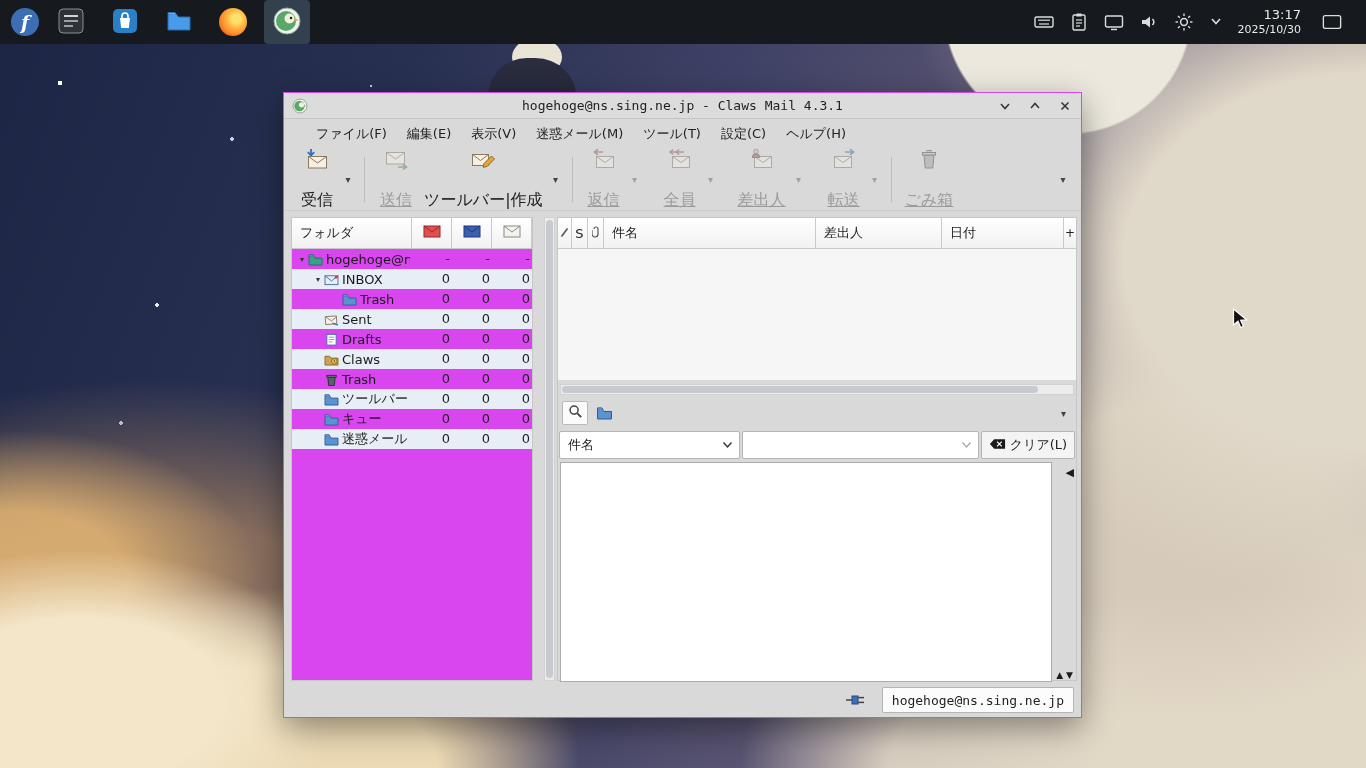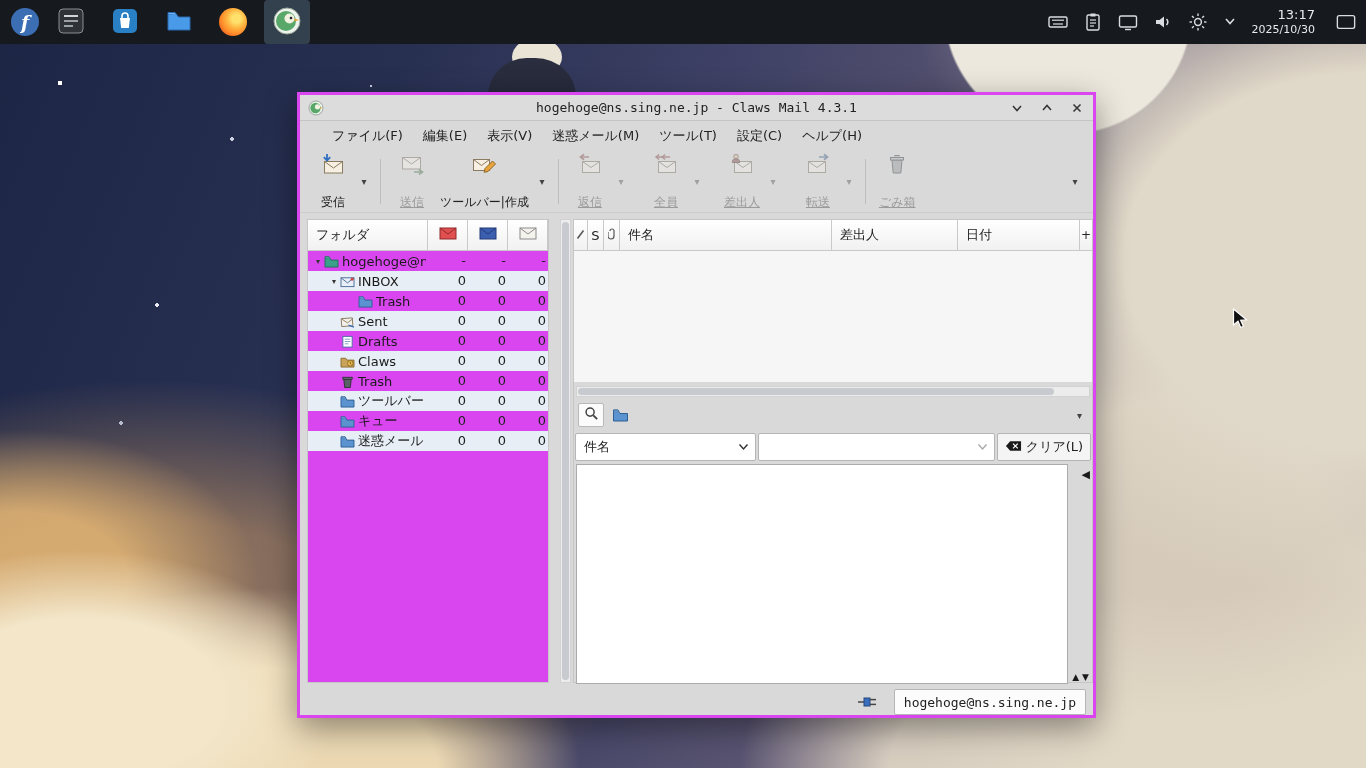--- a/index.html
+++ b/index.html
@@ -33,46 +33,46 @@
   
   .taskbar{position:absolute;left:0;top:0;width:1366px;height:44px;background:#16191d;display:flex;align-items:center;z-index:50;}
   .tb-left{display:flex;align-items:center;height:100%;}
   .tb-app{height:44px;width:46px;display:flex;align-items:center;justify-content:center;background:none;border:none;cursor:pointer;}
   .tb-app.first{margin-left:2px;}
   .tb-app.gap{margin-left:8px;}
   .tb-app.active{background:rgba(130,170,210,.28);border-radius:4px;}
   .fedora-icon{width:28px;height:28px;border-radius:50%;background:#3c6eb4;color:#fff;font-weight:bold;font-size:19px;
      display:flex;align-items:center;justify-content:center;font-family:"DejaVu Serif",serif;font-style:italic;}
   .ff-icon{width:28px;height:28px;border-radius:50%;background:radial-gradient(circle at 62% 38%,#ffe06a 0 18%,#ffb23e 40%,#ff8b2a 62%,#e0551f 85%);}
-  .tb-right{margin-left:auto;display:flex;align-items:center;gap:15px;padding-right:10px;height:100%;}
+  .tb-right{margin-left:auto;display:flex;align-items:center;gap:15px;padding-right:24px;height:100%;}
   .tray-icon{display:flex;align-items:center;justify-content:center;width:20px;height:20px;cursor:pointer;}
   .tray-chevron{color:#d9dde0;font-size:11px;cursor:pointer;}
   .clock{ text-align:right;color:#e8eaec;line-height:1.25;cursor:pointer;}
   .clock .t{font-size:13px;}
   .clock .d{font-size:11px;}
   .pager-icon{margin-left:6px;cursor:pointer;}
 
   
-  .window{position:absolute;left:297px;top:92px;width:799px;height:626px;background:#d9d9d9;border:3px solid #d946ef;
+  .window{position:absolute;left:283px;top:92px;width:799px;height:626px;background:#d9d9d9;border:1px solid #d946ef;
      box-shadow:0 10px 30px rgba(0,0,0,.4);z-index:10;}
   .titlebar{position:absolute;left:0;top:0;right:0;height:26px;background:#dcdcdc;border-bottom:1px solid #c4c4c4;
      display:flex;align-items:center;padding:0 8px;}
   .titlebar .win-icon{width:16px;height:16px;flex:0 0 auto;}
   .titlebar .title{position:absolute;left:0;right:0;text-align:center;font-family:"DejaVu Sans Mono","Liberation Mono",monospace;
      font-size:13px;color:#222;pointer-events:none;}
   .win-controls{margin-left:auto;display:flex;align-items:center;gap:14px;z-index:2;}
   .win-btn{background:none;border:none;cursor:pointer;display:flex;align-items:center;justify-content:center;width:16px;height:16px;}
 
   .menubar{position:absolute;left:0;top:26px;right:0;height:30px;display:flex;align-items:stretch;padding-left:22px;}
   .menu-item{background:none;border:none;font-size:13px;color:#222;padding:0 10px;cursor:pointer;font-family:inherit;}
 
   .toolbar{position:absolute;left:0;top:56px;right:0;height:62px;display:flex;align-items:center;padding:0 10px;
      border-bottom:1px solid #cccccc;}
   .tbtn{display:flex;flex-direction:column;align-items:center;justify-content:center;min-width:46px;height:54px;
-     padding:2px 5px;border:none;background:none;border-radius:3px;font-size:12px;color:#222;gap:16px;cursor:pointer;font-family:inherit;}
+     padding:2px 5px;border:none;background:none;border-radius:3px;font-size:16px;color:#222;gap:16px;cursor:pointer;font-family:inherit;}
   .tbtn.wide{min-width:92px;}
   .tbtn.disabled{color:#9b9b9b;cursor:default;text-decoration:underline;}
   .tbtn.disabled svg{opacity:.5;filter:grayscale(55%);}
   .tarrow{display:flex;align-items:center;justify-content:center;width:16px;height:54px;color:#444;font-size:10px;cursor:pointer;}
   .tarrow.dim{color:#a0a0a0;}
   .tarrow.grp{margin-right:14px;}
   .tsep{width:1px;align-self:stretch;margin:8px 8px;background:#bdbdbd;}
   .tspacer{flex:1;}
 
   

